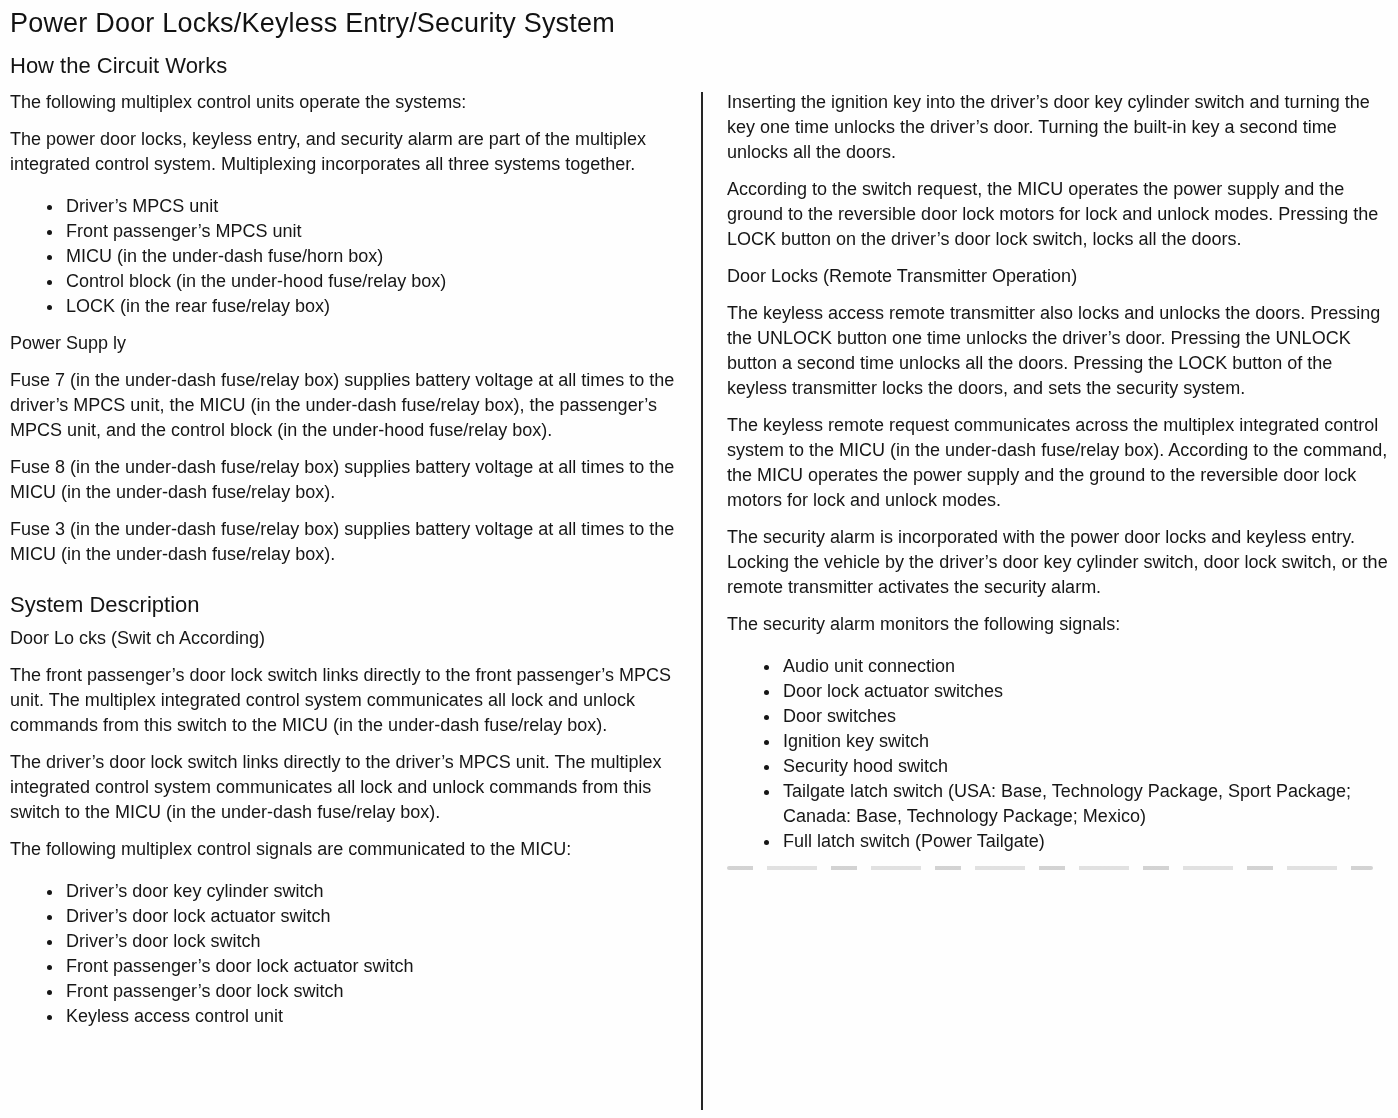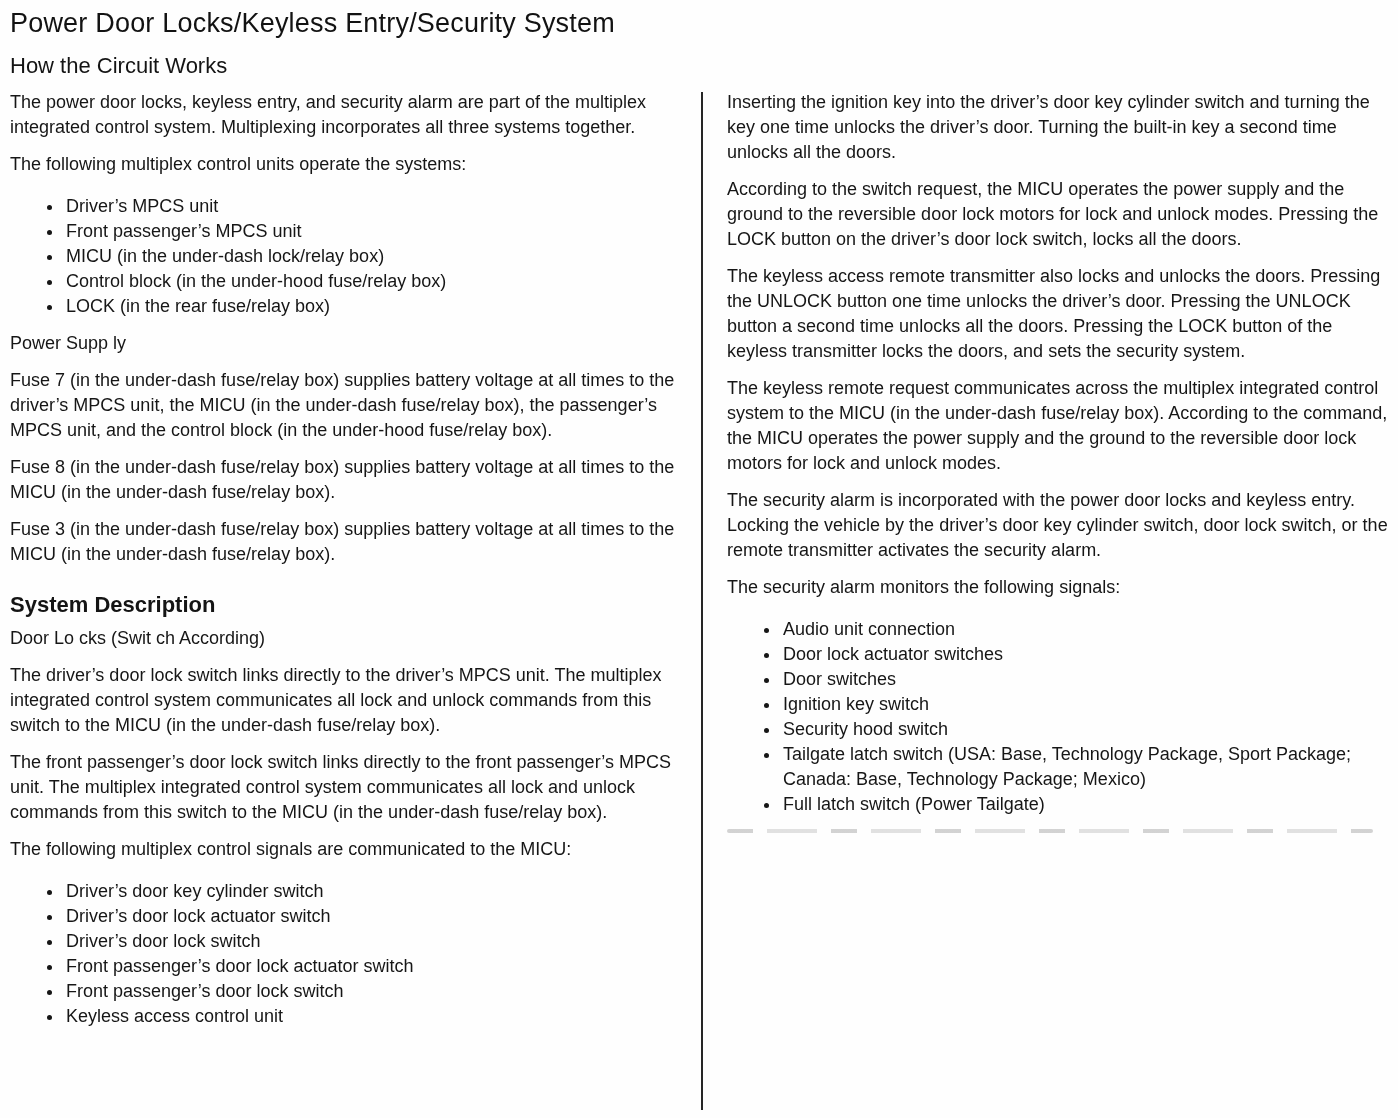--- a/index.html
+++ b/index.html
@@ -18,21 +18,21 @@
   }
   .section-heading {
     font-size:22px; font-weight:400; margin:14px 0 8px; color:#141414;
   }
   .col { position:absolute; top:90px; }
   .col-left  { left:10px;  width:676px; }
   .col-right { left:727px; width:666px; }
   .col p { margin:0 0 12px; font-size:18px; line-height:25px; }
   .subhead { margin:8px 0 12px; font-size:18px; line-height:25px; }
   .inner-section-heading {
-    font-size:22px; font-weight:700; line-height:26px; margin:25px 0 8px; color:#141414;
+    font-size:22px; font-weight:400; line-height:26px; margin:25px 0 8px; color:#141414;
   }
   .col ul { margin:17px 0 12px; padding-left:54px; list-style:disc; }
   .col li { font-size:18px; line-height:25px; padding-left:2px; }
   .divider {
     position:absolute; left:701px; top:92px;
     width:2px; height:1018px; background:#262626;
   }
   .clipped-line {
     margin-top:8px; height:4px; width:97%;
     background:repeating-linear-gradient(90deg,
@@ -47,53 +47,54 @@
 <body>
 
 <div class="page">
 
   <div class="header">
     <h1 class="doc-title">Power Door Locks/Keyless Entry/Security System</h1>
     <h2 class="section-heading">How the Circuit Works</h2>
   </div>
 
   <div class="col col-left">
+    <p>The following multiplex control units operate the systems:</p>
     <p>The power door locks, keyless entry, and security alarm are part of the multiplex integrated control system. Multiplexing incorporates all three systems together.</p>
-    <p>The following multiplex control units operate the systems:</p>
     <ul>
       <li>Driver’s MPCS unit</li>
       <li>Front passenger’s MPCS unit</li>
-      <li>MICU (in the under-dash lock/relay box)</li>
+      <li>MICU (in the under-dash fuse/horn box)</li>
       <li>Control block (in the under-hood fuse/relay box)</li>
       <li>LOCK (in the rear fuse/relay box)</li>
     </ul>
     <p class="subhead">Power Supp ly</p>
     <p>Fuse 7 (in the under-dash fuse/relay box) supplies battery voltage at all times to the driver’s MPCS unit, the MICU (in the under-dash fuse/relay box), the passenger’s MPCS unit, and the control block (in the under-hood fuse/relay box).</p>
     <p>Fuse 8 (in the under-dash fuse/relay box) supplies battery voltage at all times to the MICU (in the under-dash fuse/relay box).</p>
     <p>Fuse 3 (in the under-dash fuse/relay box) supplies battery voltage at all times to the MICU (in the under-dash fuse/relay box).</p>
     <h2 class="inner-section-heading">System Description</h2>
     <p class="subhead">Door Lo cks (Swit ch According)</p>
+    <p>The front passenger’s door lock switch links directly to the front passenger’s MPCS unit. The multiplex integrated control system communicates all lock and unlock commands from this switch to the MICU (in the under-dash fuse/relay box).</p>
     <p>The driver’s door lock switch links directly to the driver’s MPCS unit. The multiplex integrated control system communicates all lock and unlock commands from this switch to the MICU (in the under-dash fuse/relay box).</p>
-    <p>The front passenger’s door lock switch links directly to the front passenger’s MPCS unit. The multiplex integrated control system communicates all lock and unlock commands from this switch to the MICU (in the under-dash fuse/relay box).</p>
     <p>The following multiplex control signals are communicated to the MICU:</p>
     <ul>
       <li>Driver’s door key cylinder switch</li>
       <li>Driver’s door lock actuator switch</li>
       <li>Driver’s door lock switch</li>
       <li>Front passenger’s door lock actuator switch</li>
       <li>Front passenger’s door lock switch</li>
       <li>Keyless access control unit</li>
     </ul>
   </div>
 
   <div class="divider"></div>
 
   <div class="col col-right">
     <p>Inserting the ignition key into the driver’s door key cylinder switch and turning the key one time unlocks the driver’s door. Turning the built-in key a second time unlocks all the doors.</p>
     <p>According to the switch request, the MICU operates the power supply and the ground to the reversible door lock motors for lock and unlock modes. Pressing the LOCK button on the driver’s door lock switch, locks all the doors.</p>
+    <p class="subhead">Door Locks (Remote Transmitter Operation)</p>
     <p>The keyless access remote transmitter also locks and unlocks the doors. Pressing the UNLOCK button one time unlocks the driver’s door. Pressing the UNLOCK button a second time unlocks all the doors. Pressing the LOCK button of the keyless transmitter locks the doors, and sets the security system.</p>
     <p>The keyless remote request communicates across the multiplex integrated control system to the MICU (in the under-dash fuse/relay box). According to the command, the MICU operates the power supply and the ground to the reversible door lock motors for lock and unlock modes.</p>
     <p>The security alarm is incorporated with the power door locks and keyless entry. Locking the vehicle by the driver’s door key cylinder switch, door lock switch, or the remote transmitter activates the security alarm.</p>
     <p>The security alarm monitors the following signals:</p>
     <ul>
       <li>Audio unit connection</li>
       <li>Door lock actuator switches</li>
       <li>Door switches</li>
       <li>Ignition key switch</li>
       <li>Security hood switch</li>

